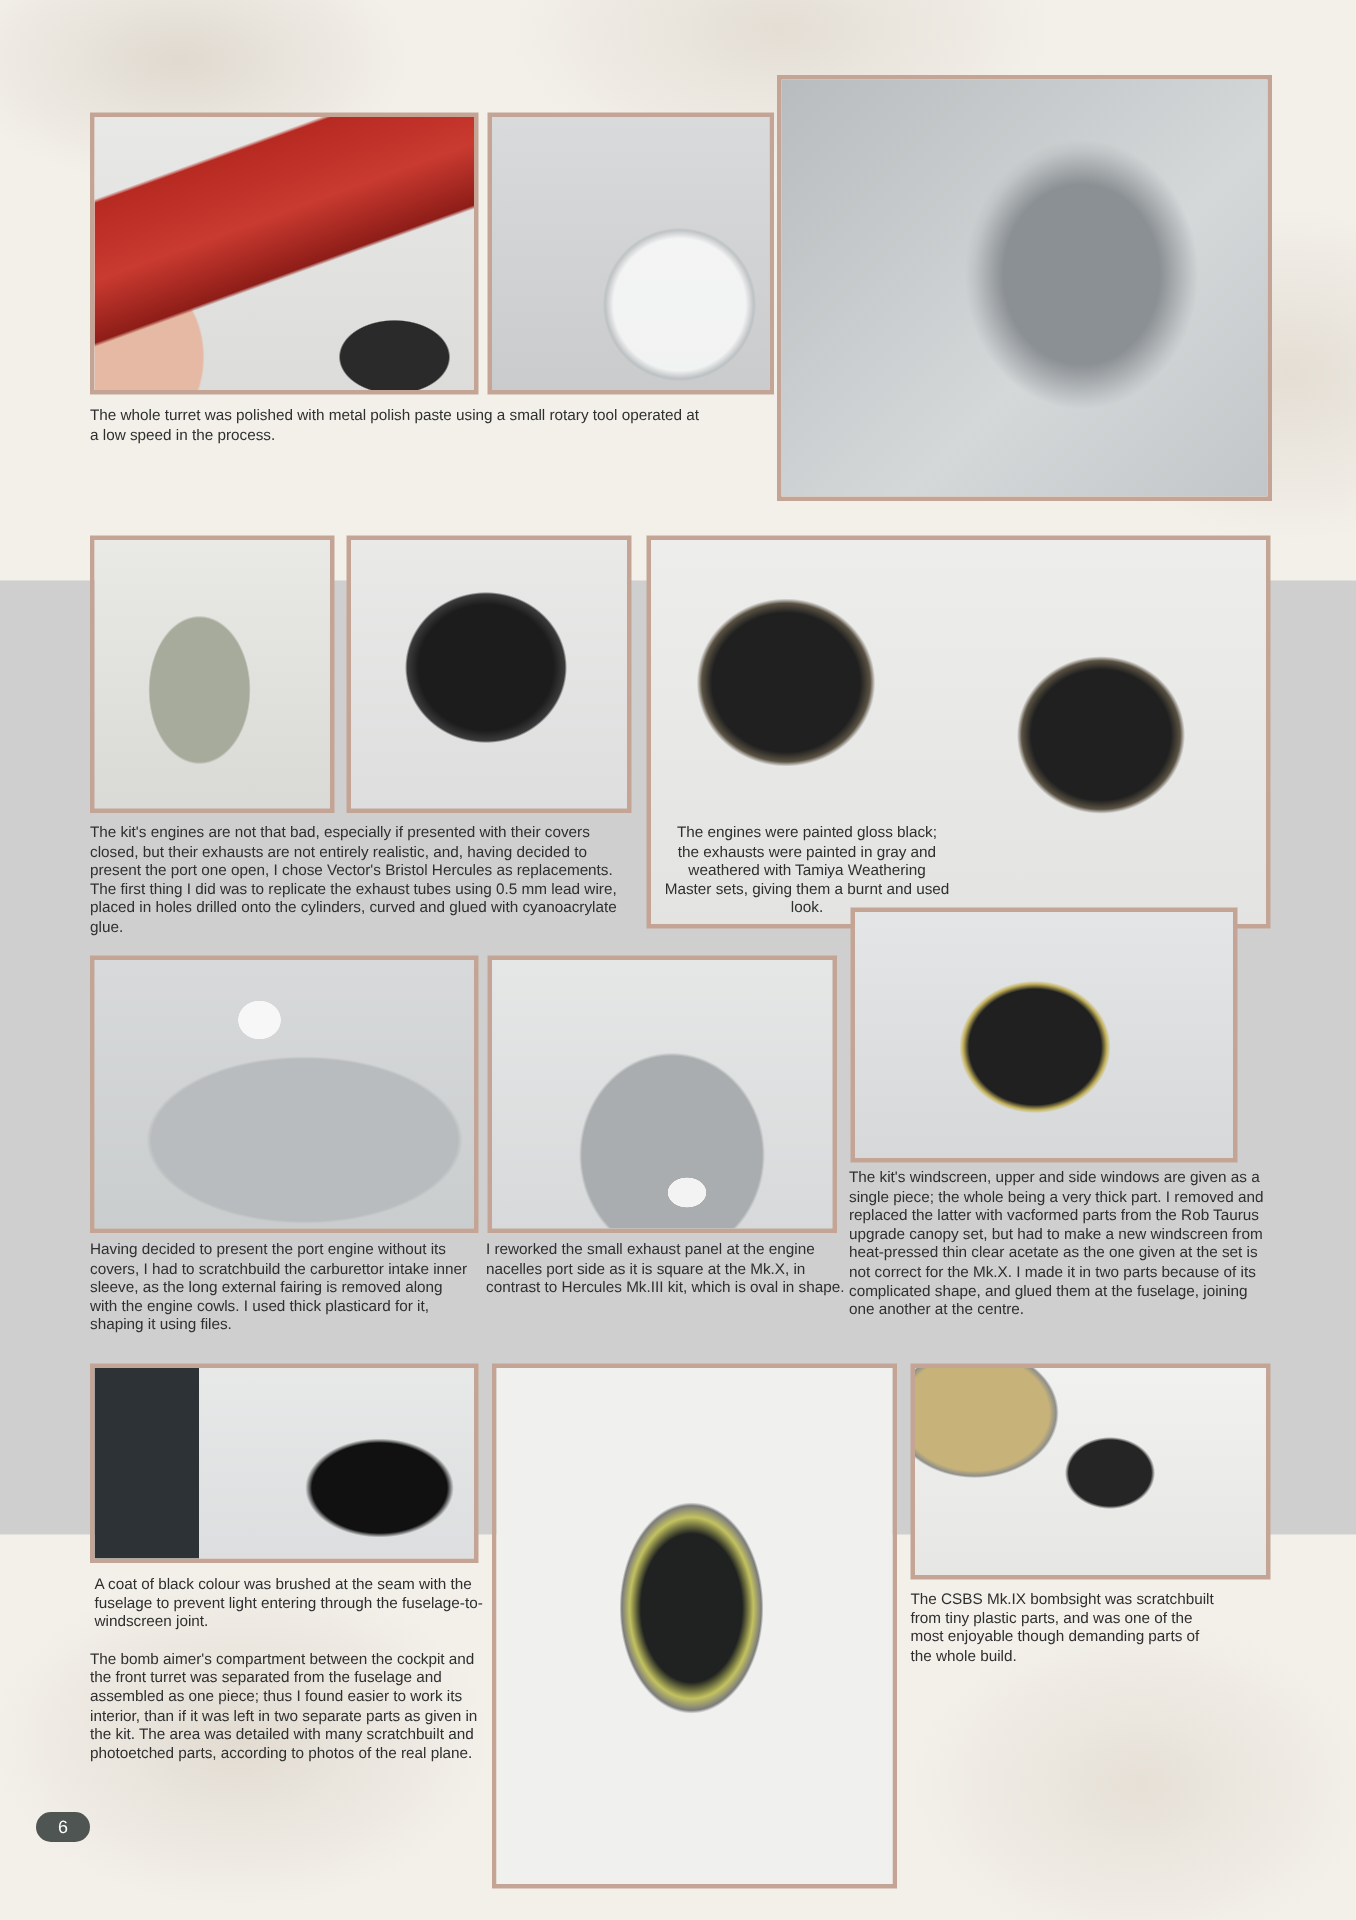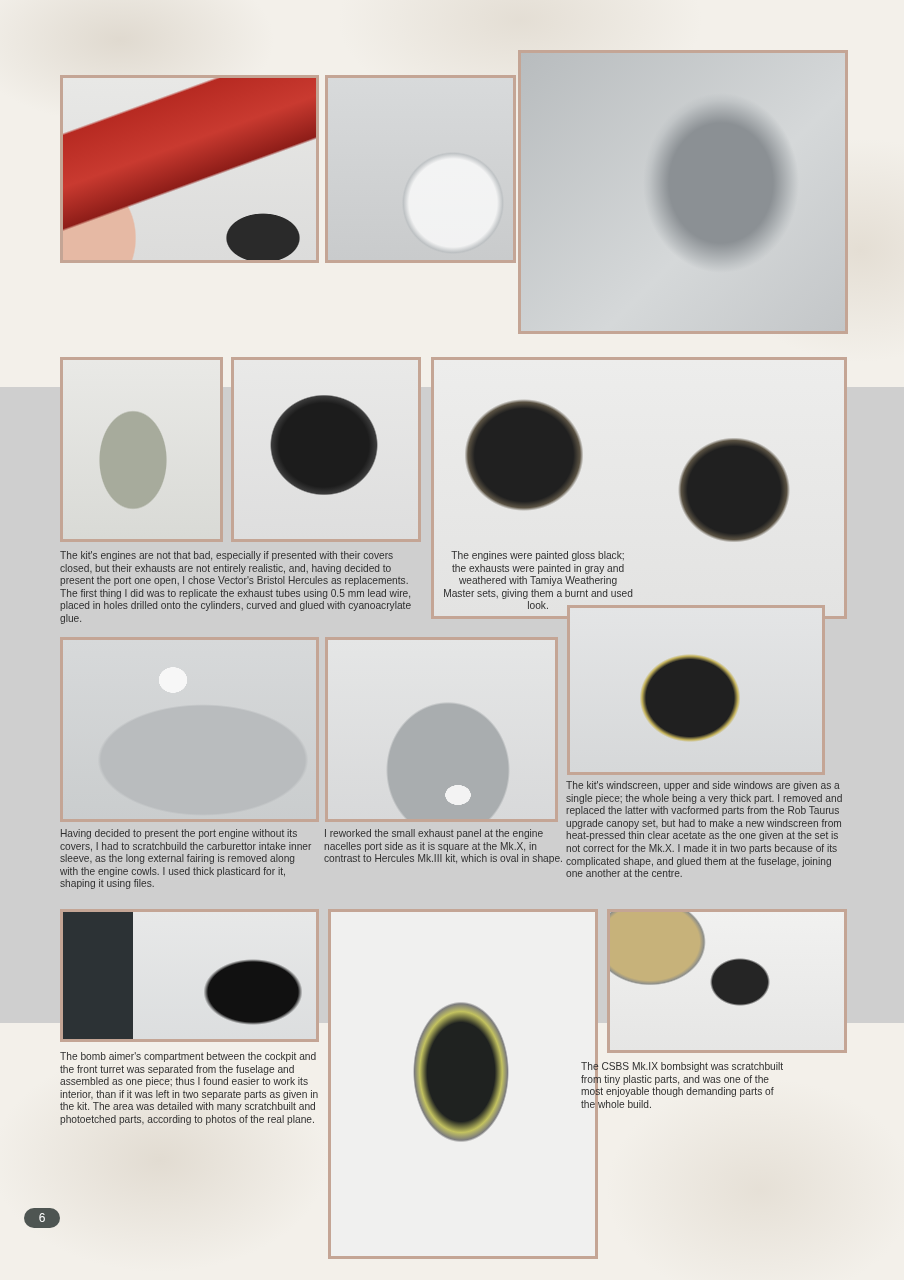--- a/index.html
+++ b/index.html
@@ -94,21 +94,21 @@
 <div class="photo" style="left:60px;top:75px;width:259px;height:188px;">
   <div class="inner p1"></div>
 </div>
 <div class="photo" style="left:325px;top:75px;width:191px;height:188px;">
   <div class="inner p2"></div>
 </div>
 <div class="photo" style="left:518px;top:50px;width:330px;height:284px;">
   <div class="inner p3"></div>
 </div>
 <div class="cap" style="left:60px;top:272px;width:410px;">
-  <br>
+  <span>The whole turret was polished with metal polish paste using a small rotary tool operated at a low speed in the process.</span><br>
 </div>
 
 <div class="photo" style="left:60px;top:357px;width:163px;height:185px;">
   <div class="inner p4"></div>
 </div>
 <div class="photo" style="left:231px;top:357px;width:190px;height:185px;">
   <div class="inner p5"></div>
 </div>
 <div class="photo" style="left:431px;top:357px;width:416px;height:262px;">
   <div class="inner p6"></div>
@@ -132,17 +132,18 @@
 <div class="photo" style="left:60px;top:909px;width:259px;height:133px;">
   <div class="inner p10"></div>
 </div>
 <div class="photo" style="left:328px;top:909px;width:270px;height:350px;">
   <div class="inner p11"></div>
 </div>
 <div class="photo" style="left:607px;top:909px;width:240px;height:144px;">
   <div class="inner p12"></div>
 </div>
 <div class="cap" style="left:60px;top:1051px;width:262px;">
+  <p style="padding-left:3px;">A coat of black colour was brushed at the seam with the fuselage to prevent light entering through the fuselage-to-windscreen joint.</p>
   <p>The bomb aimer's compartment between the cockpit and the front turret was separated from the fuselage and assembled as one piece; thus I found easier to work its interior, than if it was left in two separate parts as given in the kit. The area was detailed with many scratchbuilt and photoetched parts, according to photos of the real plane.</p>
 </div>
-<div class="cap" style="left:581px;top:1061px;width:205px;">The CSBS Mk.IX bombsight was scratchbuilt from tiny plastic parts, and was one of the most enjoyable though demanding parts of the whole build.</div>
+<div class="cap" style="left:607px;top:1061px;width:205px;">The CSBS Mk.IX bombsight was scratchbuilt from tiny plastic parts, and was one of the most enjoyable though demanding parts of the whole build.</div>
 
 <div class="page-num">6</div>
 
 </body></html>

